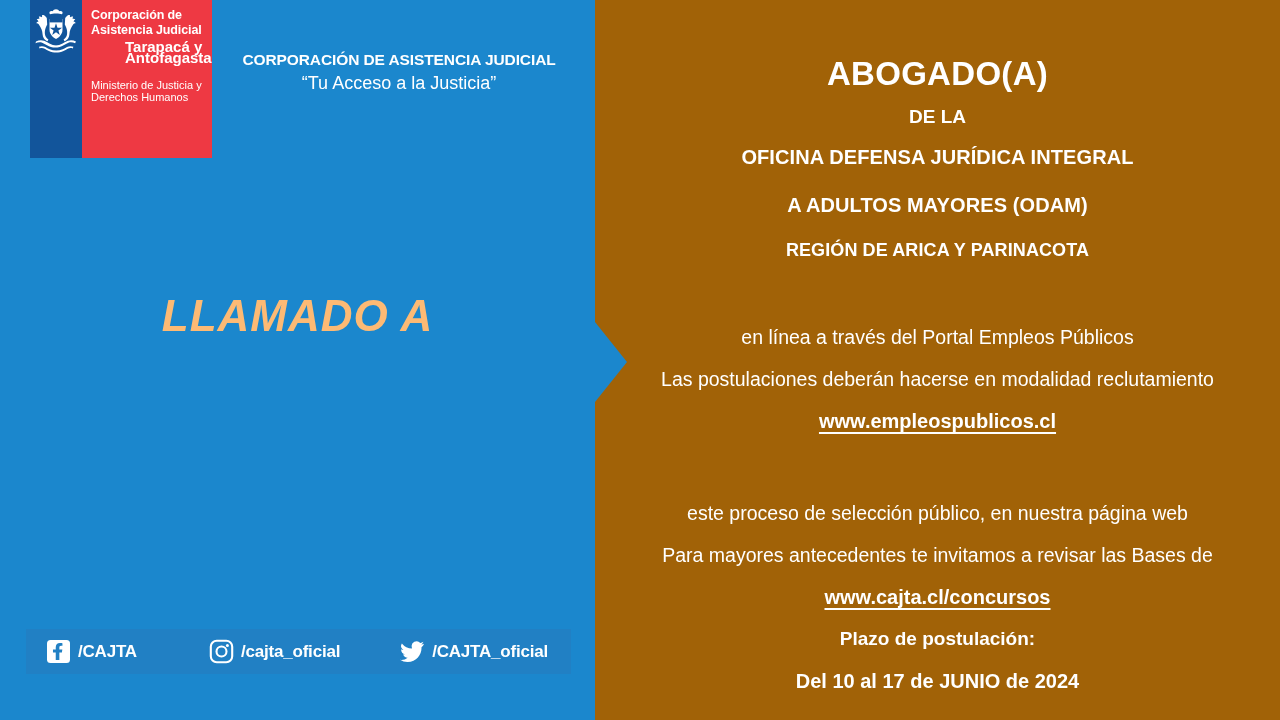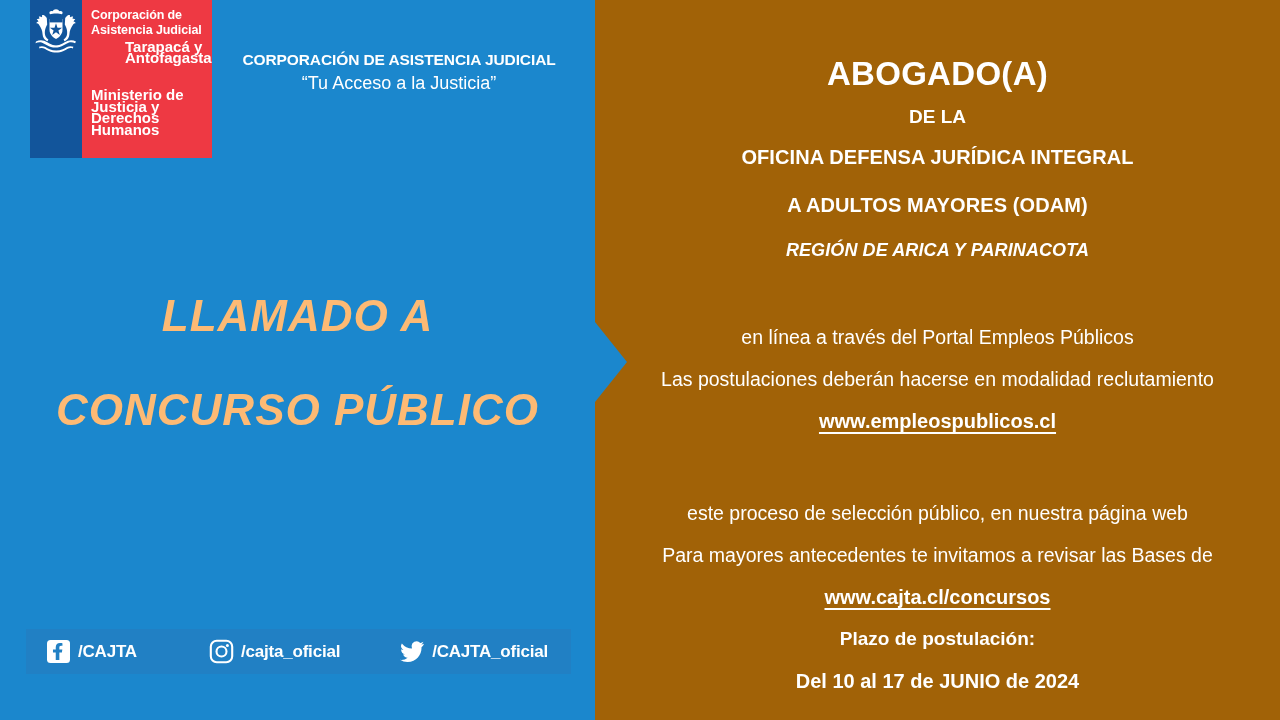--- a/index.html
+++ b/index.html
@@ -76,24 +76,24 @@
     letter-spacing: -0.1px;
   }
   .logo-red .l2 {
     font-size: 15px;
     font-weight: bold;
     line-height: 11px;
     margin-top: 4px;
     margin-left: 34px;
   }
   .logo-red .l3 {
-    font-size: 15px;
-    font-weight: bold;
+    font-size: 11px;
+    font-weight: normal;
     line-height: 11.5px;
-    margin-top: 26px;
+    margin-top: 17px;
   }
   .coat {
     width: 52px;
     height: 46px;
   }
 
   
   .left-head {
     position: absolute;
     left: 214px;
@@ -211,21 +211,20 @@
     font-weight: bold;
     letter-spacing: 0.1px;
     text-align: center;
   }
   .r-region {
     position: absolute;
     left: 0; top: 240px; width: 100%;
     font-size: 18px;
     font-weight: bold;
     letter-spacing: 0.1px;
-    font-style: italic;
   }
 
   .r-block-a {
     position: absolute;
     left: 0; top: 316px; width: 100%;
   }
   .r-block-a .p {
     font-size: 19.5px;
     line-height: 42px;
     font-weight: normal;
@@ -304,21 +303,20 @@
     </div>
   </div>
 
   <div class="left-head">
     <div class="line1">CORPORACIÓN DE ASISTENCIA JUDICIAL</div>
     <div class="line2">“Tu Acceso a la Justicia”</div>
   </div>
 
   <div class="big-title">
     <div class="t1">LLAMADO A</div>
-    <div class="t2">CONCURSO PÚBLICO</div>
   </div>
 
   <div class="social-bar">
 
     <div class="social-item fb">
       <span class="si-icon">
         <svg width="25" height="25" viewBox="0 0 25 25" aria-hidden="true">
           <rect x="1" y="1" width="23" height="23" rx="3.5" fill="#ffffff"></rect>
           <path d="M15.9 13.6l.42-3.1h-2.96V8.45c0-.85.35-1.66 1.67-1.66h1.41V4.15s-1.28-.22-2.5-.22c-2.55 0-4.2 1.55-4.2 4.34v2.23H6.98v3.1h2.76v7.5h3.62v-7.5z" fill="#2180c4"></path>
         </svg>

